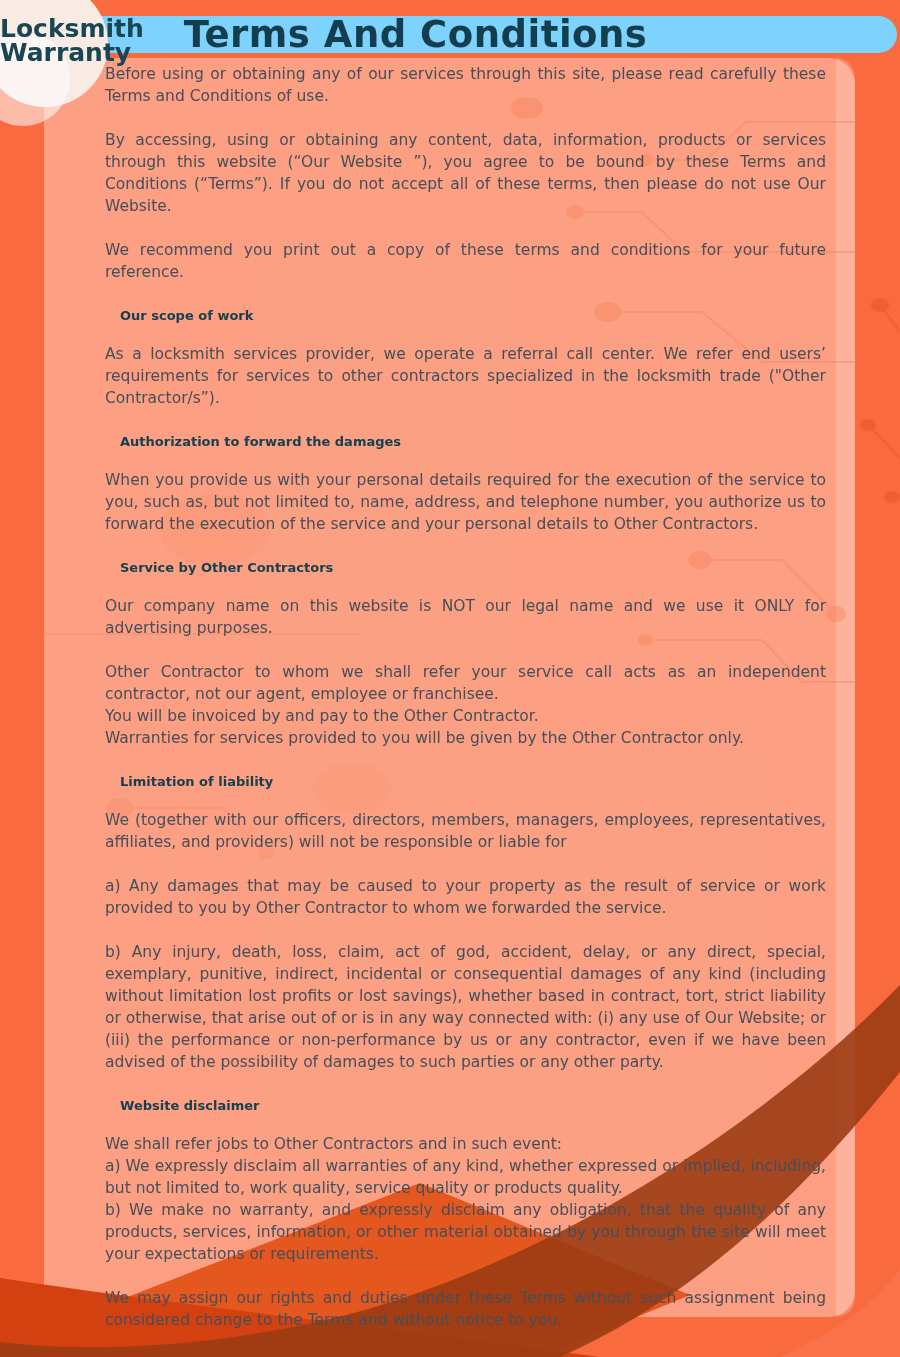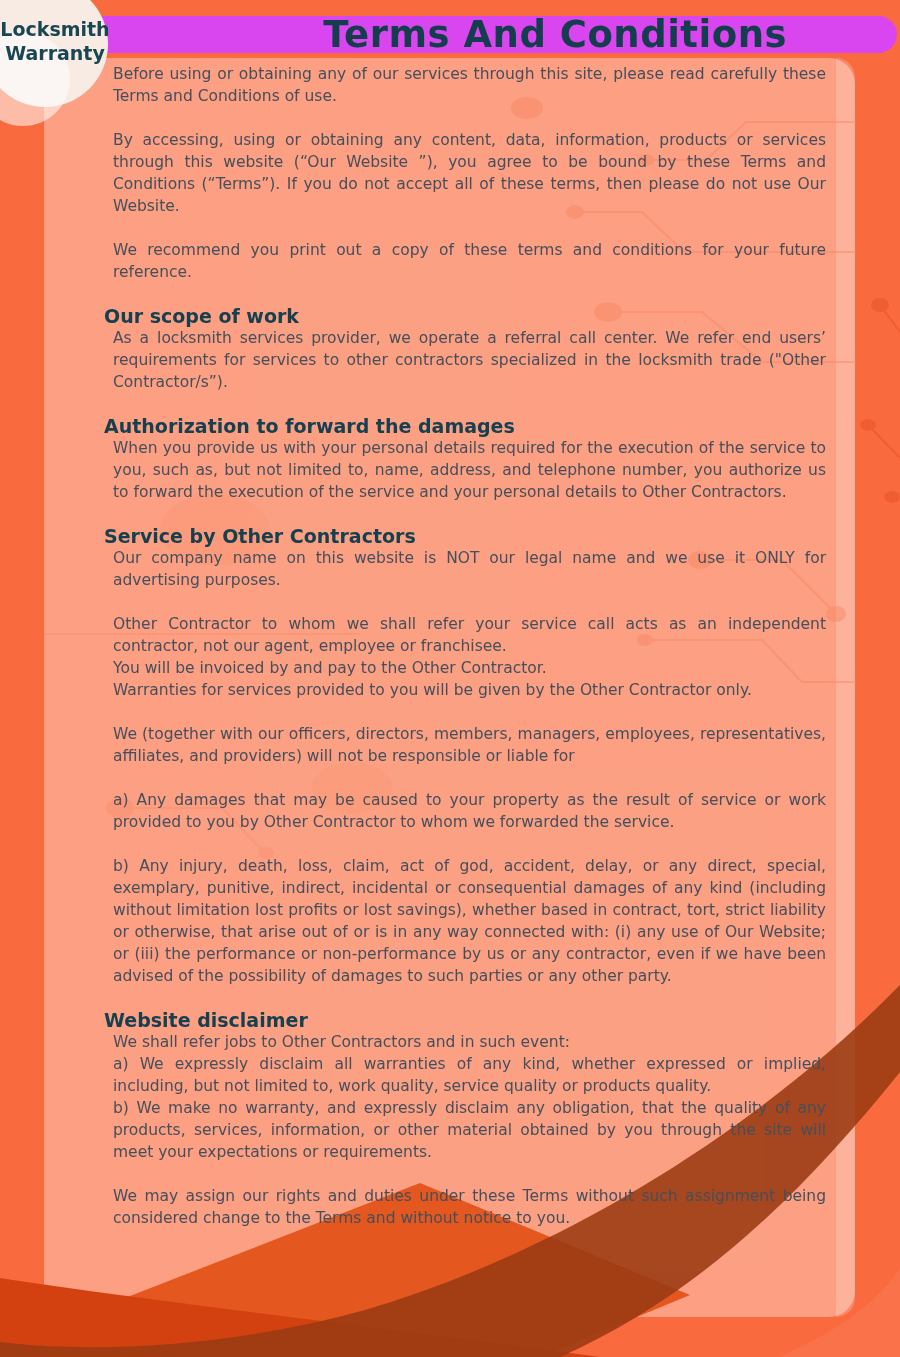--- a/index.html
+++ b/index.html
@@ -15,53 +15,53 @@
     border-radius:26px;z-index:2;
   }
   .panel-edge{
     position:absolute;left:836px;top:58px;width:19px;height:1259px;
     background:rgba(255,255,255,0.20);
     border-radius:0 26px 26px 0;z-index:2;
   }
   
   .header-band{
     position:absolute;left:44px;top:16px;width:853px;height:37px;
-    background:#d946ef;border-radius:19px;z-index:6;
-    display:flex;align-items:center;justify-content:flex-end;
+    background:#7dd3fc;border-radius:19px;z-index:6;
+    display:flex;align-items:center;justify-content:center;
   }
   .page-title{
     font-weight:bold;font-size:37px;line-height:37px;color:#143E4E;
     letter-spacing:0.5px;white-space:nowrap;padding-right:110px;
   }
   .badge-circle{
     position:absolute;left:-18px;top:-19px;width:126px;height:126px;
     border-radius:50%;background:#F7EBE4;z-index:7;
   }
   .badge-highlight{
     position:absolute;left:-24px;top:32px;width:94px;height:94px;
     border-radius:50%;background:rgba(255,255,255,0.55);z-index:7;
   }
   .badge-text{
     position:absolute;left:0px;top:17px;width:110px;z-index:8;
-    text-align:center;font-weight:bold;font-size:19px;line-height:24px;
+    text-align:center;font-weight:bold;font-size:25px;line-height:24px;
     color:#1A4653;
   }
   
   svg.decor{position:absolute;left:0;top:0;z-index:3;}
   svg.bottom-decor{position:absolute;left:0;top:0;z-index:4;}
   
   .content{
     position:absolute;left:104px;top:63px;width:722px;z-index:5;
     color:#454F5B;font-size:15.5px;line-height:22px;
   }
   .content p{
-    margin:0 0 22px 9px;text-align:justify;white-space:pre-line;
+    margin:0 0 22px 1px;text-align:justify;white-space:pre-line;
   }
   .content h3{
-    margin:0;padding:0;font-size:19px;line-height:22px;
+    margin:16px;padding:0;font-size:13px;line-height:22px;
     font-weight:bold;color:#16404F;
   }
 </style>
 </head>
 <body>
 
 <div class="panel"></div>
 <div class="panel-edge"></div>
 
 <svg class="decor" width="900" height="1357" viewBox="0 0 900 1357">
@@ -129,20 +129,21 @@
       <p>When you provide us with your personal details required for the execution of the service to you, such as, but not limited to, name, address, and telephone number, you authorize us to forward the execution of the service and your personal details to Other Contractors.</p>
     </section>
     <section>
       <h3>Service by Other Contractors</h3>
       <p>Our company name on this website is NOT our legal name and we use it ONLY for advertising purposes.</p>
       <p>Other Contractor to whom we shall refer your service call acts as an independent contractor, not our agent, employee or franchisee.
 You will be invoiced by and pay to the Other Contractor.
 Warranties for services provided to you will be given by the Other Contractor only.</p>
     </section>
     <section>
+      <h3>Limitation of liability</h3>
       <p>We (together with our officers, directors, members, managers, employees, representatives, affiliates, and providers) will not be responsible or liable for</p>
       <p>a) Any damages that may be caused to your property as the result of service or work provided to you by Other Contractor to whom we forwarded the service.</p>
       <p>b) Any injury, death, loss, claim, act of god, accident, delay, or any direct, special, exemplary, punitive, indirect, incidental or consequential damages of any kind (including without limitation lost profits or lost savings), whether based in contract, tort, strict liability or otherwise, that arise out of or is in any way connected with: (i) any use of Our Website; or (iii) the performance or non-performance by us or any contractor, even if we have been advised of the possibility of damages to such parties or any other party.</p>
     </section>
     <section>
       <h3>Website disclaimer</h3>
       <p>We shall refer jobs to Other Contractors and in such event:
 a) We expressly disclaim all warranties of any kind, whether expressed or implied, including, but not limited to, work quality, service quality or products quality.
 b) We make no warranty, and expressly disclaim any obligation, that the quality of any products, services, information, or other material obtained by you through the site will meet your expectations or requirements.</p>
     </section>

